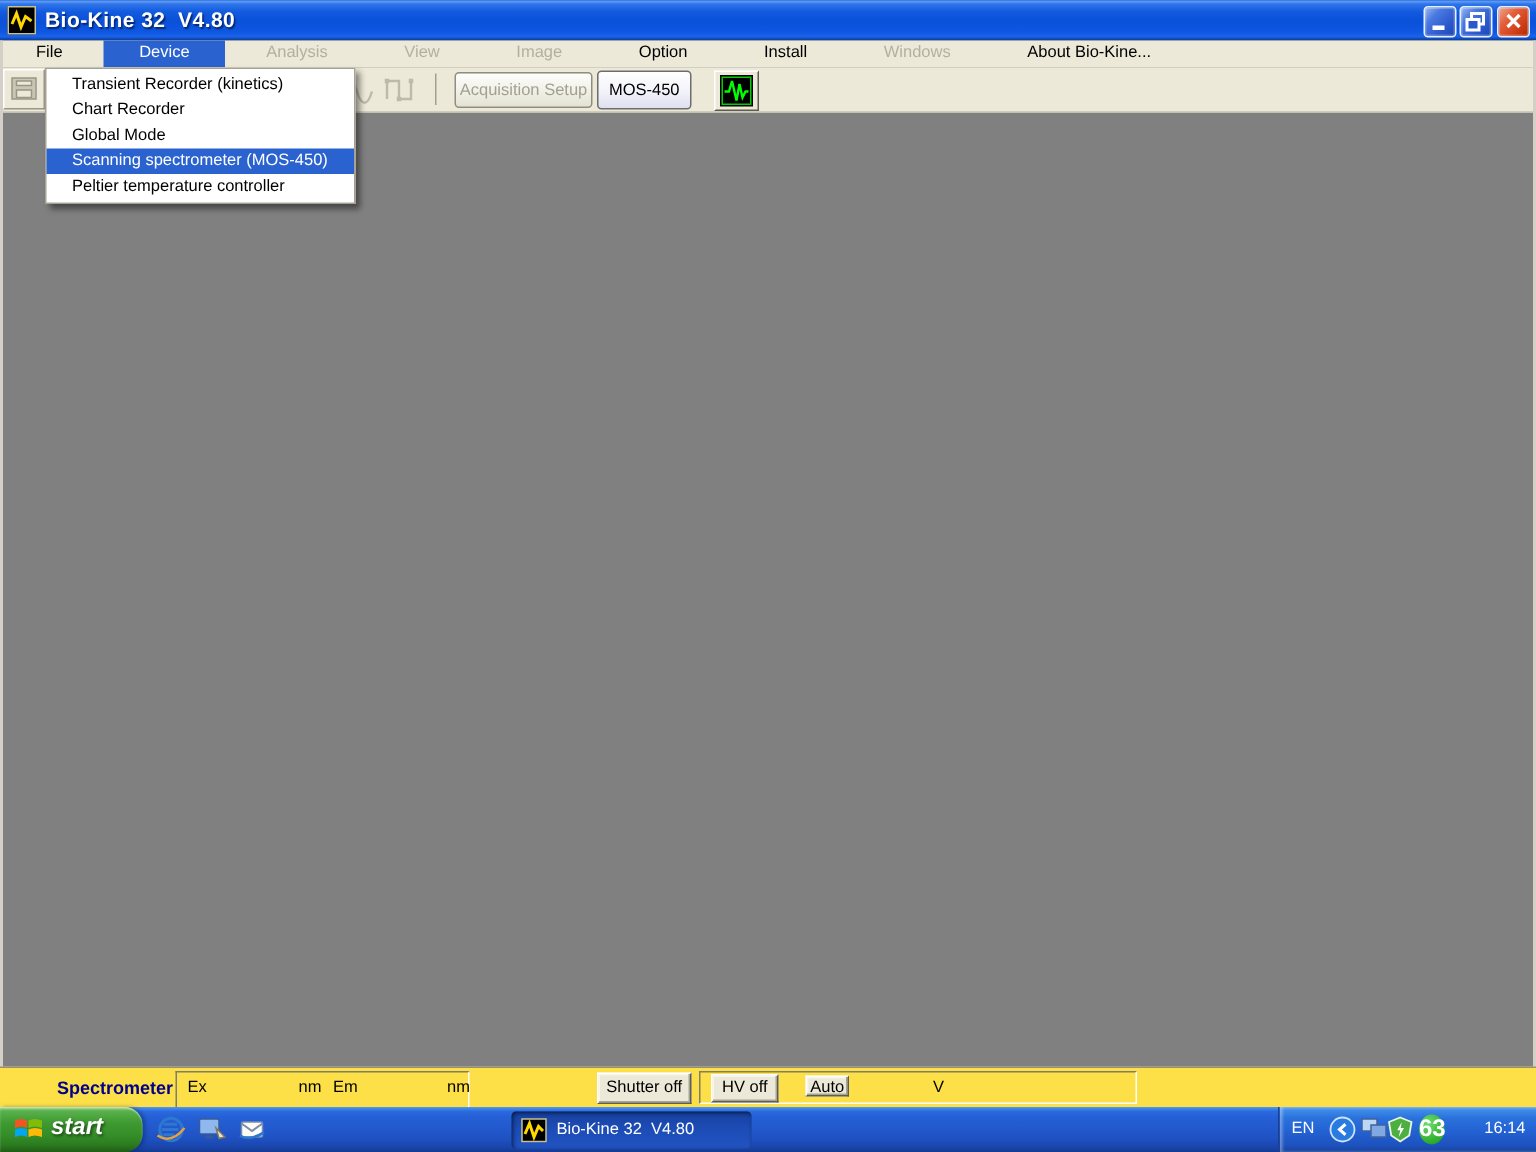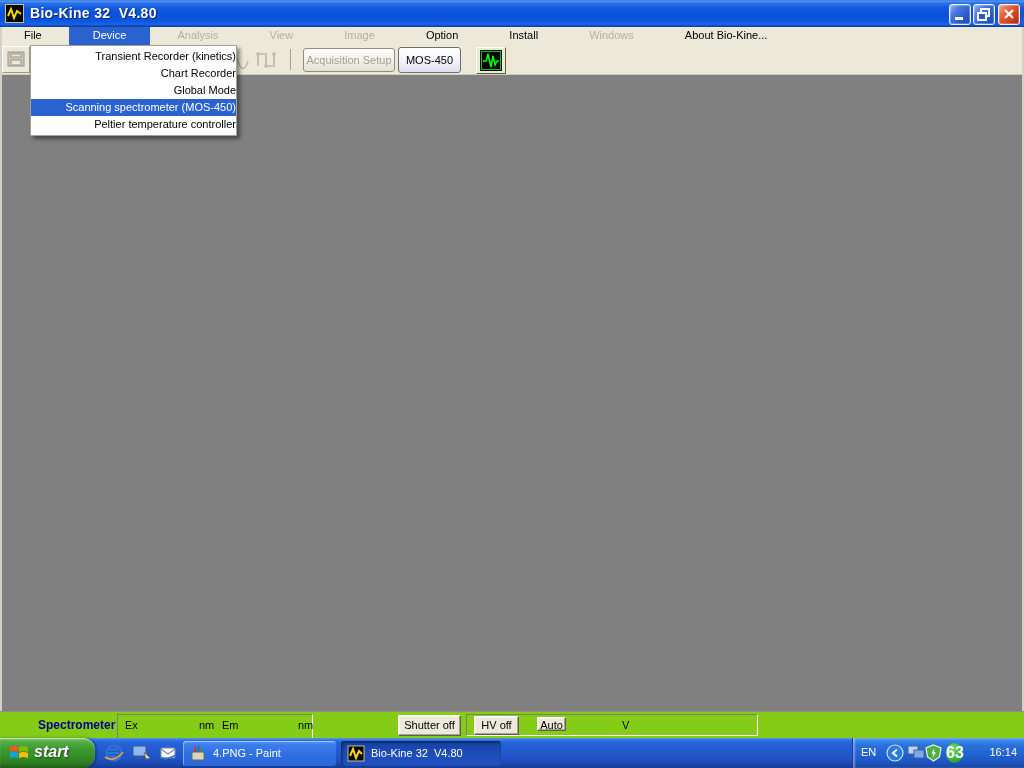--- a/index.html
+++ b/index.html
@@ -50,26 +50,26 @@
               border:1px solid; border-color:#fff #5f5d52 #5f5d52 #fff; padding:2px 3px; }
   .tb-scope .screen { width:22px; height:21px; background:#000; }
 
   
   .client { left:2px; top:76px; width:1020px; height:635px; background:#808080; }
   .win-edge { top:27px; height:711px; width:2px; background:#D4D0C8; }
 
   
   .device-menu { left:30px; top:45px; width:207px; background:#fff;
                  border:1px solid #A5A294; padding:2px 0;
-                 box-shadow:3px 3px 4px rgba(0,0,0,0.45); z-index:50;text-align:right; }
+                 box-shadow:3px 3px 4px rgba(0,0,0,0.45); z-index:50; }
   .dm-item { height:17px; line-height:17px; padding-left:17px; color:#000; cursor:default; }
   .dm-item.selected { background:#2A62CF; color:#fff; }
 
   
-  .spec-bar { left:0; top:711px; width:1024px; height:27px; background:#84cc16;
+  .spec-bar { left:0; top:711px; width:1024px; height:27px; background:#fde047;
               border-top:1px solid #928f82; }
   .spec-title { left:38px; top:6px; color:#00008B; font-weight:bold; font-size:12px; }
   .sunken { border:1px solid; border-color:#807d6e #ffffff #ffffff #807d6e; }
   .panel1 { left:117px; top:2px; width:196px; height:36px; }
   .panel2 { left:466px; top:2px; width:292px; height:22px; }
   .spec-lbl { top:4px; color:#000; }
   .fld { border:1px solid; border-color:#7a7768 #fff #fff #7a7768; background:#fff;
          font-family:"Liberation Sans",sans-serif; font-size:11px; text-align:center;
          position:absolute; padding:0;margin-top:24px; }
   .fld.disabled { background:#F1EDDC; }
@@ -242,31 +242,20 @@
     </svg>
   </div>
   <div class="abs ql-icon" style="left:158px">
     <svg width="20" height="20" viewBox="0 0 20 20">
       <rect x="3" y="5" width="14" height="10" rx="1" fill="#fdfdf6" stroke="#7a8db0"></rect>
       <path d="M3,6 L10,11 L17,6" fill="none" stroke="#7a8db0" stroke-width="1.4"></path>
       <path d="M2,14 Q8,18 18,12" fill="none" stroke="#2E77D0" stroke-width="1.8"></path>
     </svg>
   </div>
 
-  <div class="abs task-btn task-paint">
-    <span class="ticon">
-      <svg width="18" height="17" viewBox="0 0 18 17">
-        <rect x="3" y="7" width="12" height="8" rx="1.5" fill="#d9d5c5" stroke="#6a6858"></rect>
-        <path d="M6,7 L6,2" stroke="#c33" stroke-width="2"></path>
-        <path d="M9,7 L10,1" stroke="#36c" stroke-width="2"></path>
-        <path d="M12,7 L13,3" stroke="#393" stroke-width="2"></path>
-      </svg>
-    </span>
-    <span class="tlbl">4.PNG - Paint</span>
-  </div>
 
   <div class="abs task-btn task-biokine">
     <span class="ticon">
       <svg width="18" height="17" viewBox="0 0 18 17">
         <rect x="1" y="1" width="16" height="15" fill="#000" stroke="#c6c28e"></rect>
         <polyline points="3,11 6,4 9,13 12,6 15,9" fill="none" stroke="#FFD800" stroke-width="2"></polyline>
       </svg>
     </span>
     <span class="tlbl pre">Bio-Kine 32  V4.80</span>
   </div>

